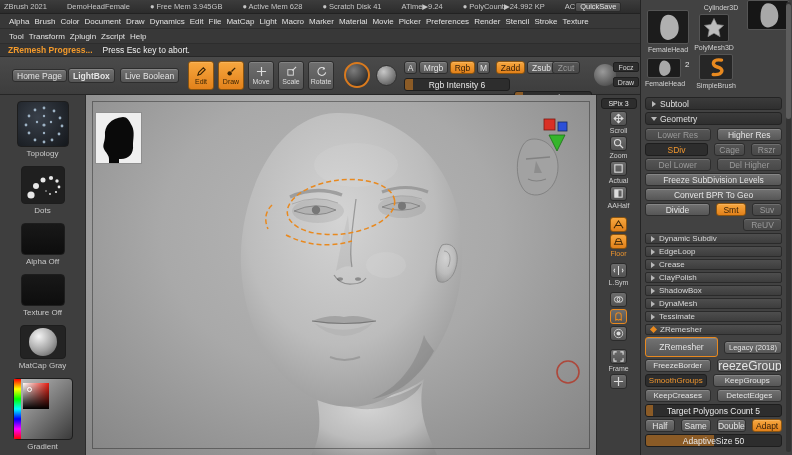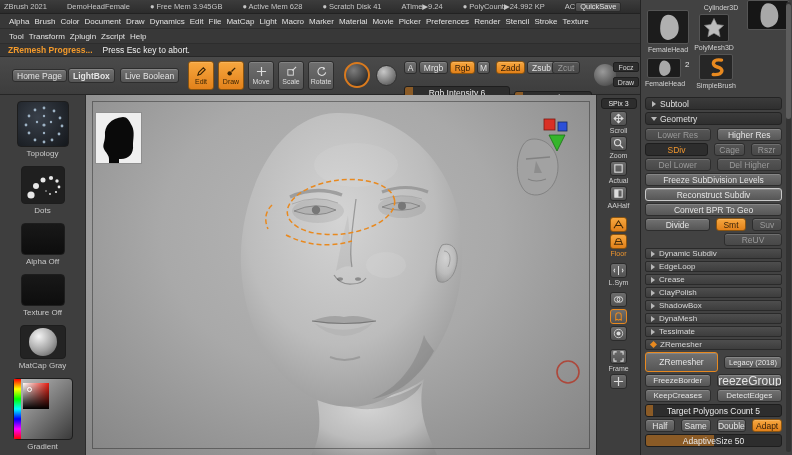--- a/index.html
+++ b/index.html
@@ -182,21 +182,21 @@
       <span class="circ2" style="left:376px;top:8px"></span>
 
       <span class="btn" style="left:404px;top:4px;width:13px;padding:0">A</span>
       <span class="btn" style="left:419px;top:4px;width:29px">Mrgb</span>
       <span class="btn orange" style="left:450px;top:4px;width:25px">Rgb</span>
       <span class="btn" style="left:477px;top:4px;width:13px;padding:0">M</span>
       <span class="btn orange" style="left:496px;top:4px;width:29px">Zadd</span>
       <span class="btn" style="left:527px;top:4px;width:29px">Zsub</span>
       <span class="btn dim" style="left:552px;top:4px;width:28px">Zcut</span>
 
-      <span class="slider" style="left:404px;top:29px;width:106px">
+      <span class="slider" style="left:404px;top:21px;width:106px">
           <span class="fill" style="width:8%"></span>
           <span>Rgb Intensity 6</span>
         </span>
       <span class="slider" style="left:514px;top:21px;width:78px">
           <span class="fill" style="width:10%"></span>
           <span>Z Intensity 10</span>
         </span>
 
       <span class="scurve" style="left:594px;top:7px"></span>
       <span class="fdbox" style="left:613px;top:5px">Focz</span>
@@ -488,30 +488,29 @@
             <span class="orange-t">SDiv</span>
           </span>
         <span class="btn dim" style="width:31px">Cage</span>
         <span class="btn dim" style="width:31px">Rszr</span>
       </div>
       <div class="row">
         <span class="btn dim grow">Del Lower</span>
         <span class="btn dim grow">Del Higher</span>
       </div>
       <span class="btn">Freeze SubDivision Levels</span>
-      <span class="btn hl">Reconstruct Subdiv</span>
       <span class="btn">Convert BPR To Geo</span>
       <div class="row">
         <span class="btn grow">Divide</span>
         <span class="btn orange" style="width:30px">Smt</span>
         <span class="btn dim" style="width:30px">Suv</span>
       </div>
       <div class="row">
         <span class="grow"></span>
-        <span class="btn dim" style="width:58px">ReUV</span>
+        <span class="btn dim" style="width:39px">ReUV</span>
       </div>
 
       <div style="display:flex;flex-direction:column;gap:2px">
 
           <div class="secbar">
             <span class="chev"></span>
             <span>Dynamic Subdiv</span>
           </div>
 
           <div class="secbar">
@@ -550,20 +549,26 @@
         <span>ZRemesher</span>
       </div>
 
       <div class="row" style="align-items:center">
         <span class="btn grow h20" style="border-color:#e8891f">ZRemesher</span>
         <span class="btn" style="width:58px;font-size:7.5px">Legacy (2018)</span>
       </div>
       <div class="row">
         <span class="btn grow" style="font-size:8px">FreezeBorder</span>
         <span class="btn grow" style="font-size:12px">FreezeGroups</span>
+      </div>
+      <div class="row">
+        <span class="slider grow" style="font-size:8px">
+            <span class="orange-t">SmoothGroups</span>
+          </span>
+        <span class="btn grow" style="font-size:8px">KeepGroups</span>
       </div>
       <div class="row">
         <span class="btn grow" style="font-size:8px">KeepCreases</span>
         <span class="btn grow" style="font-size:8px">DetectEdges</span>
       </div>
       <span class="slider">
           <span class="fill" style="width:5%"></span>
           <span>Target Polygons Count 5</span>
         </span>
       <div class="row">

